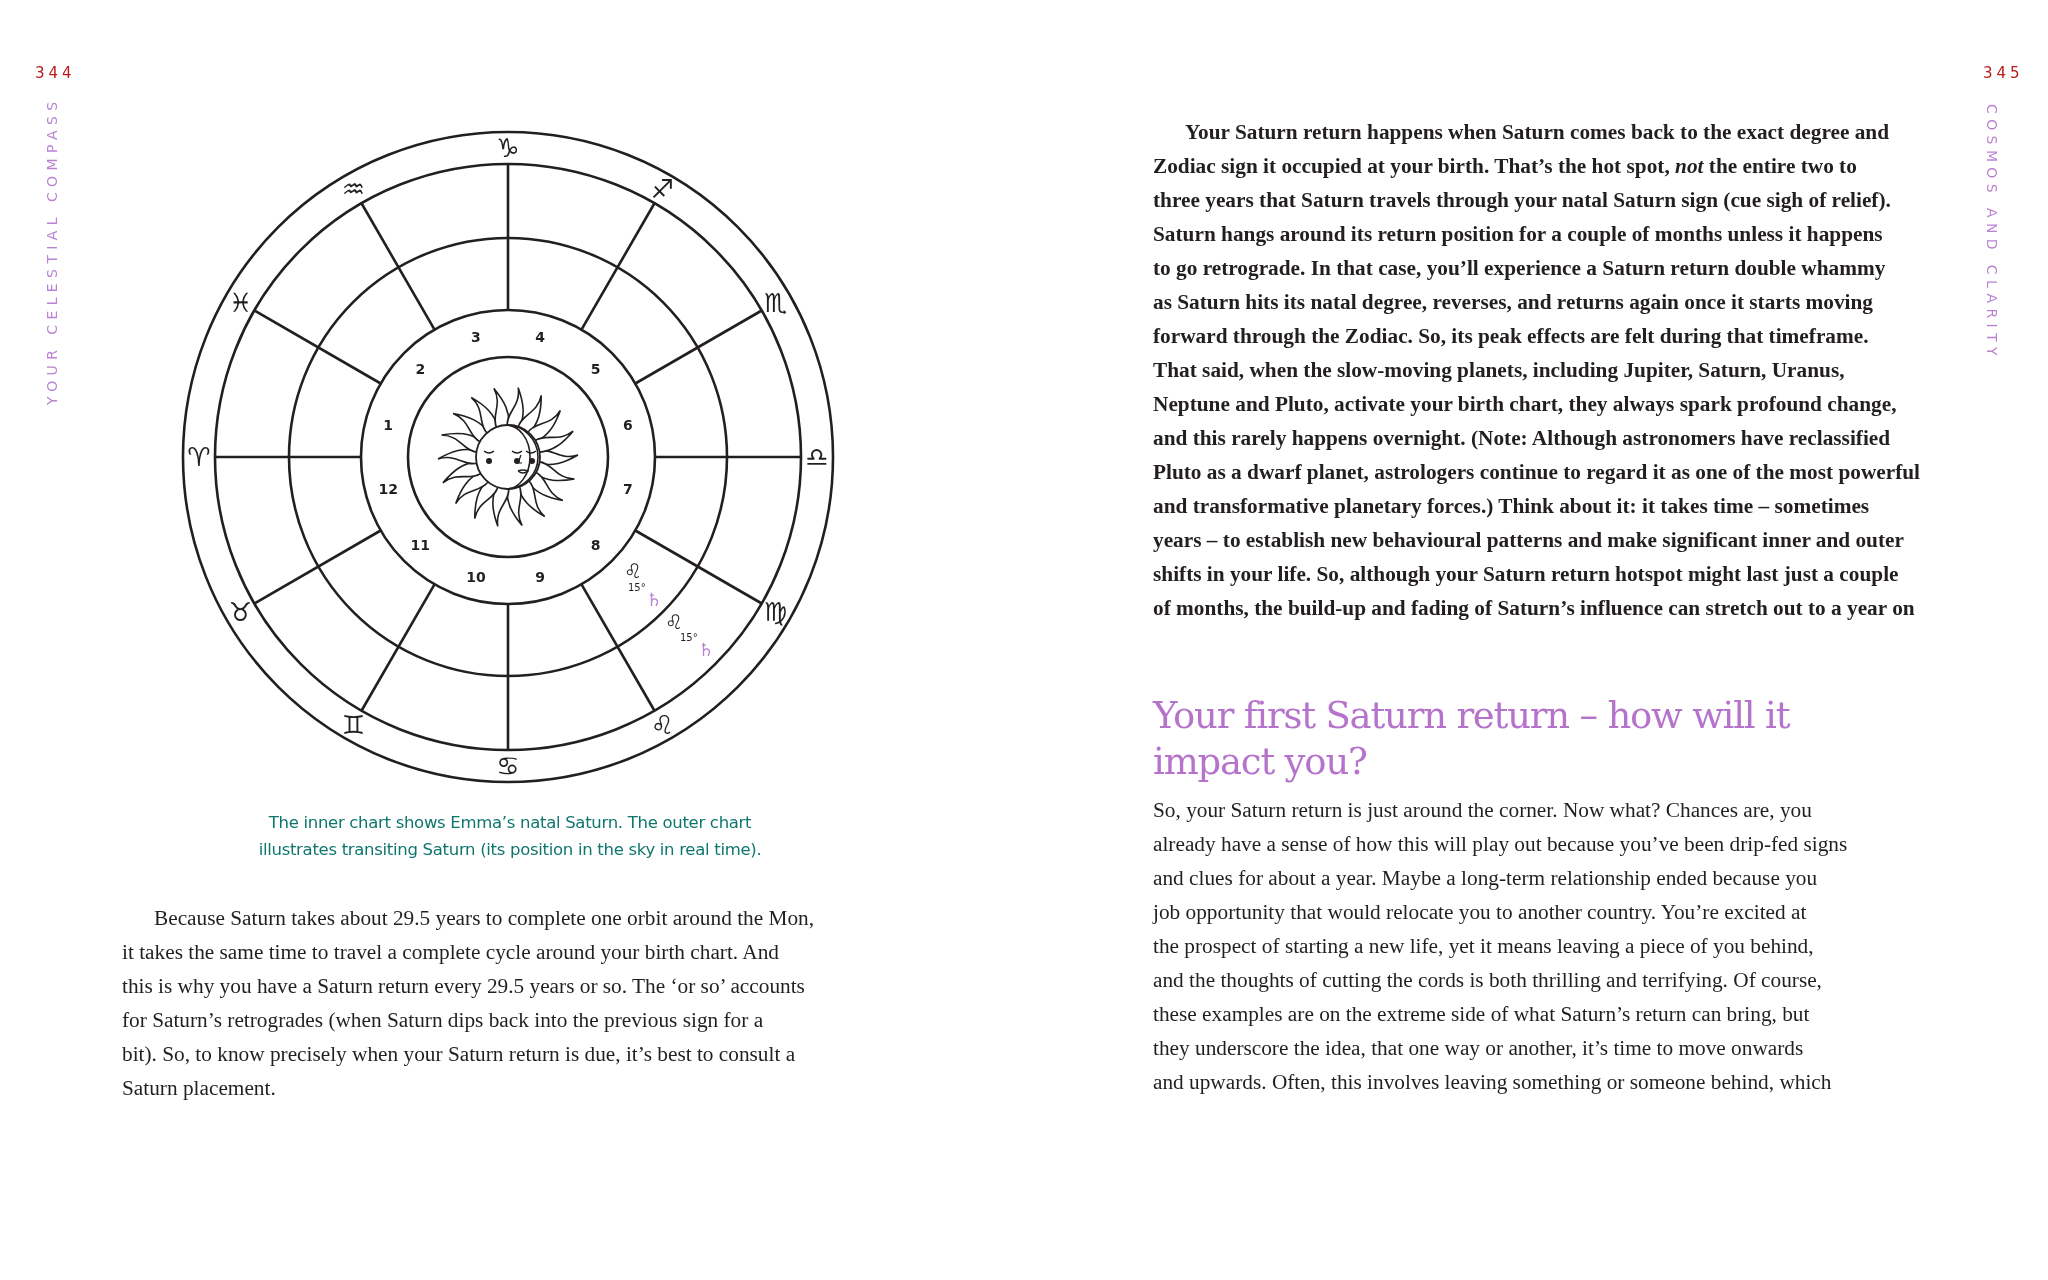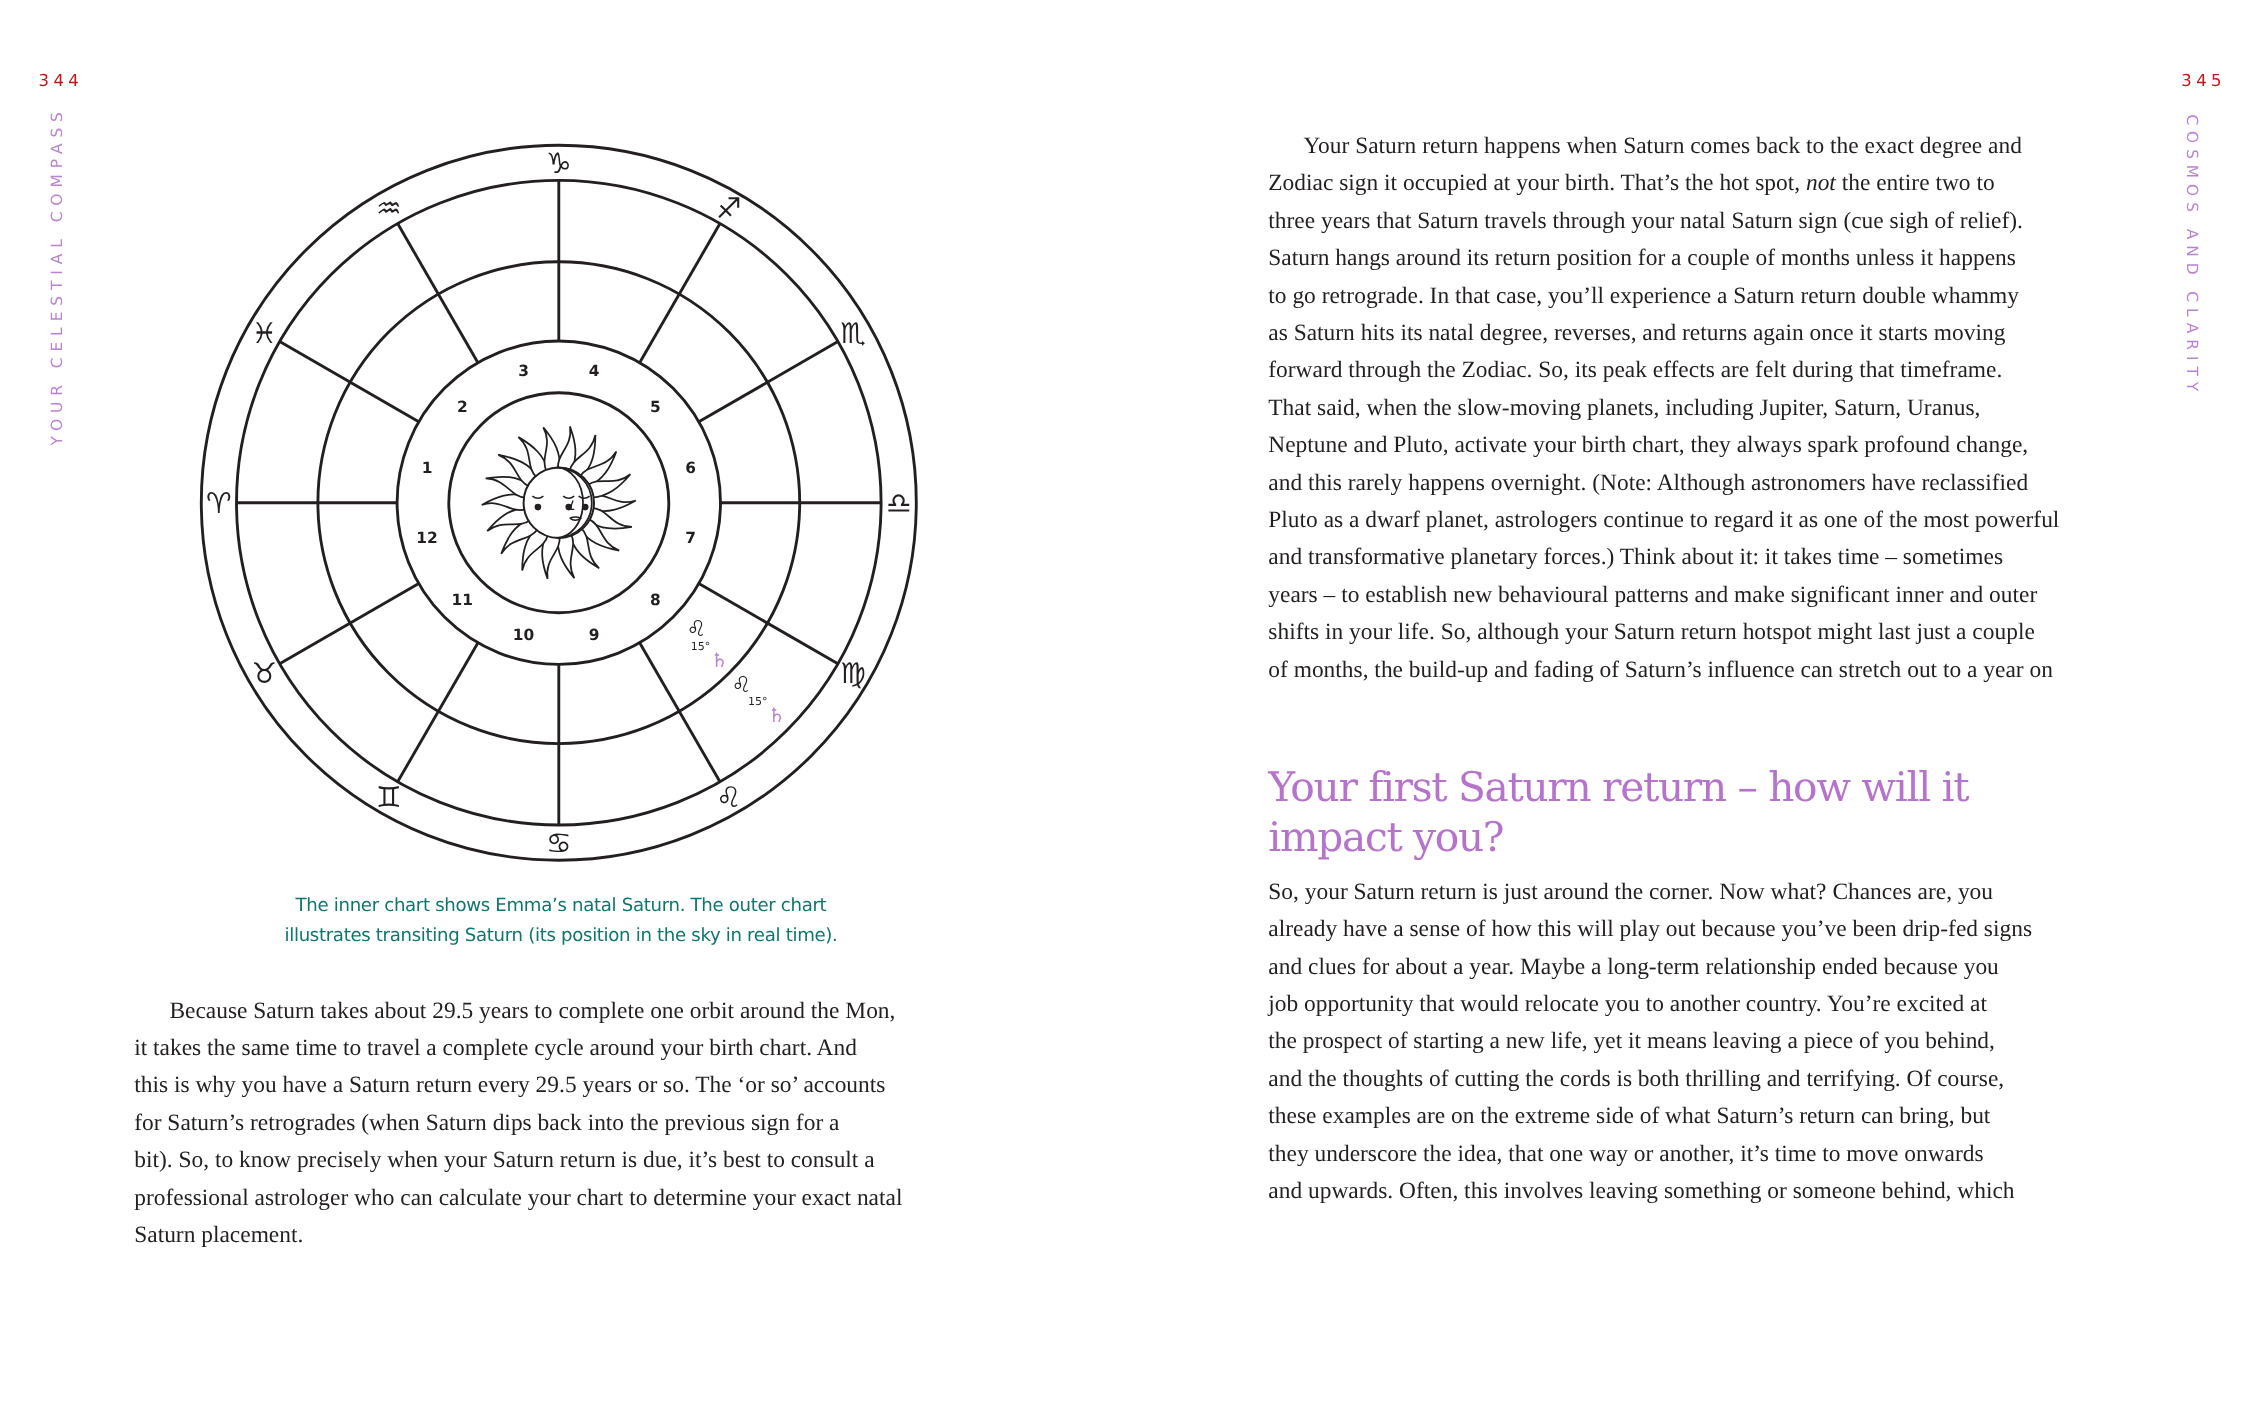--- a/index.html
+++ b/index.html
@@ -7,21 +7,21 @@
   .page-num { position:absolute; top:64px; font-family:"DejaVu Sans", sans-serif; font-size:15px; letter-spacing:4px; color:#b91c1c; }
   .running-head { position:absolute; font-family:"DejaVu Sans", sans-serif; font-size:14px; letter-spacing:5.4px; color:#b983d3; white-space:nowrap; }
   .rh-left { left:44px; top:405px; transform-origin:0 0; transform:rotate(-90deg); }
   .rh-right { left:2000px; top:104px; transform-origin:0 0; transform:rotate(90deg); }
   .wheel { position:absolute; left:0; top:0; width:1024px; height:800px; }
   .caption { position:absolute; left:200px; top:809px; width:620px; text-align:center; font-family:"DejaVu Sans", sans-serif; font-size:16.5px; line-height:27px; color:#0f766e; letter-spacing:-0.3px; }
   .body-text { position:absolute; font-size:21.3px; line-height:34px; color:#231f20; }
   .body-text .line { display:block; white-space:nowrap; }
   .indent { padding-left:32px; }
   .left-body { left:122px; top:901px; width:780px; }
-  .right-p1 { left:1153px; top:115px; width:800px; }
+  .right-p1 { left:1153px; top:115px; width:800px;font-weight:bold; }
   .heading { position:absolute; left:1153px; top:693px; width:760px; font-family:"DejaVu Serif", serif; font-weight:normal; font-size:37px; line-height:46px; color:#b673cc; letter-spacing:-1.2px; margin:0; }
   .right-p2 { left:1153px; top:793px; width:800px; }
   svg text { font-family:"DejaVu Sans", sans-serif; }
 </style>
 </head>
 <body>
 
 <div class="page-num" style="left:35px;">344</div>
 <div class="running-head rh-left">YOUR CELESTIAL COMPASS</div>
 
@@ -124,21 +124,20 @@
   <div>The inner chart shows Emma’s natal Saturn. The outer chart</div>
   <div>illustrates transiting Saturn (its position in the sky in real time).</div>
 </div>
 
 <div class="body-text left-body">
   <span class="line indent">Because Saturn takes about 29.5 years to complete one orbit around the Mon,</span>
   <span class="line">it takes the same time to travel a complete cycle around your birth chart. And</span>
   <span class="line">this is why you have a Saturn return every 29.5 years or so. The ‘or so’ accounts</span>
   <span class="line">for Saturn’s retrogrades (when Saturn dips back into the previous sign for a</span>
   <span class="line">bit). So, to know precisely when your Saturn return is due, it’s best to consult a</span>
-  <span class="line">professional astrologer who can calculate your chart to determine your exact natal</span>
   <span class="line">Saturn placement.</span>
 </div>
 
 <div class="page-num" style="left:1983px;">345</div>
 <div class="running-head rh-right">COSMOS AND CLARITY</div>
 
 <div class="body-text right-p1">
   <span class="line indent">Your Saturn return happens when Saturn comes back to the exact degree and</span>
   <span class="line"><span>Zodiac sign it occupied at your birth. That’s the hot spot, </span><em>not</em><span> the entire two to</span></span>
   <span class="line">three years that Saturn travels through your natal Saturn sign (cue sigh of relief).</span>

